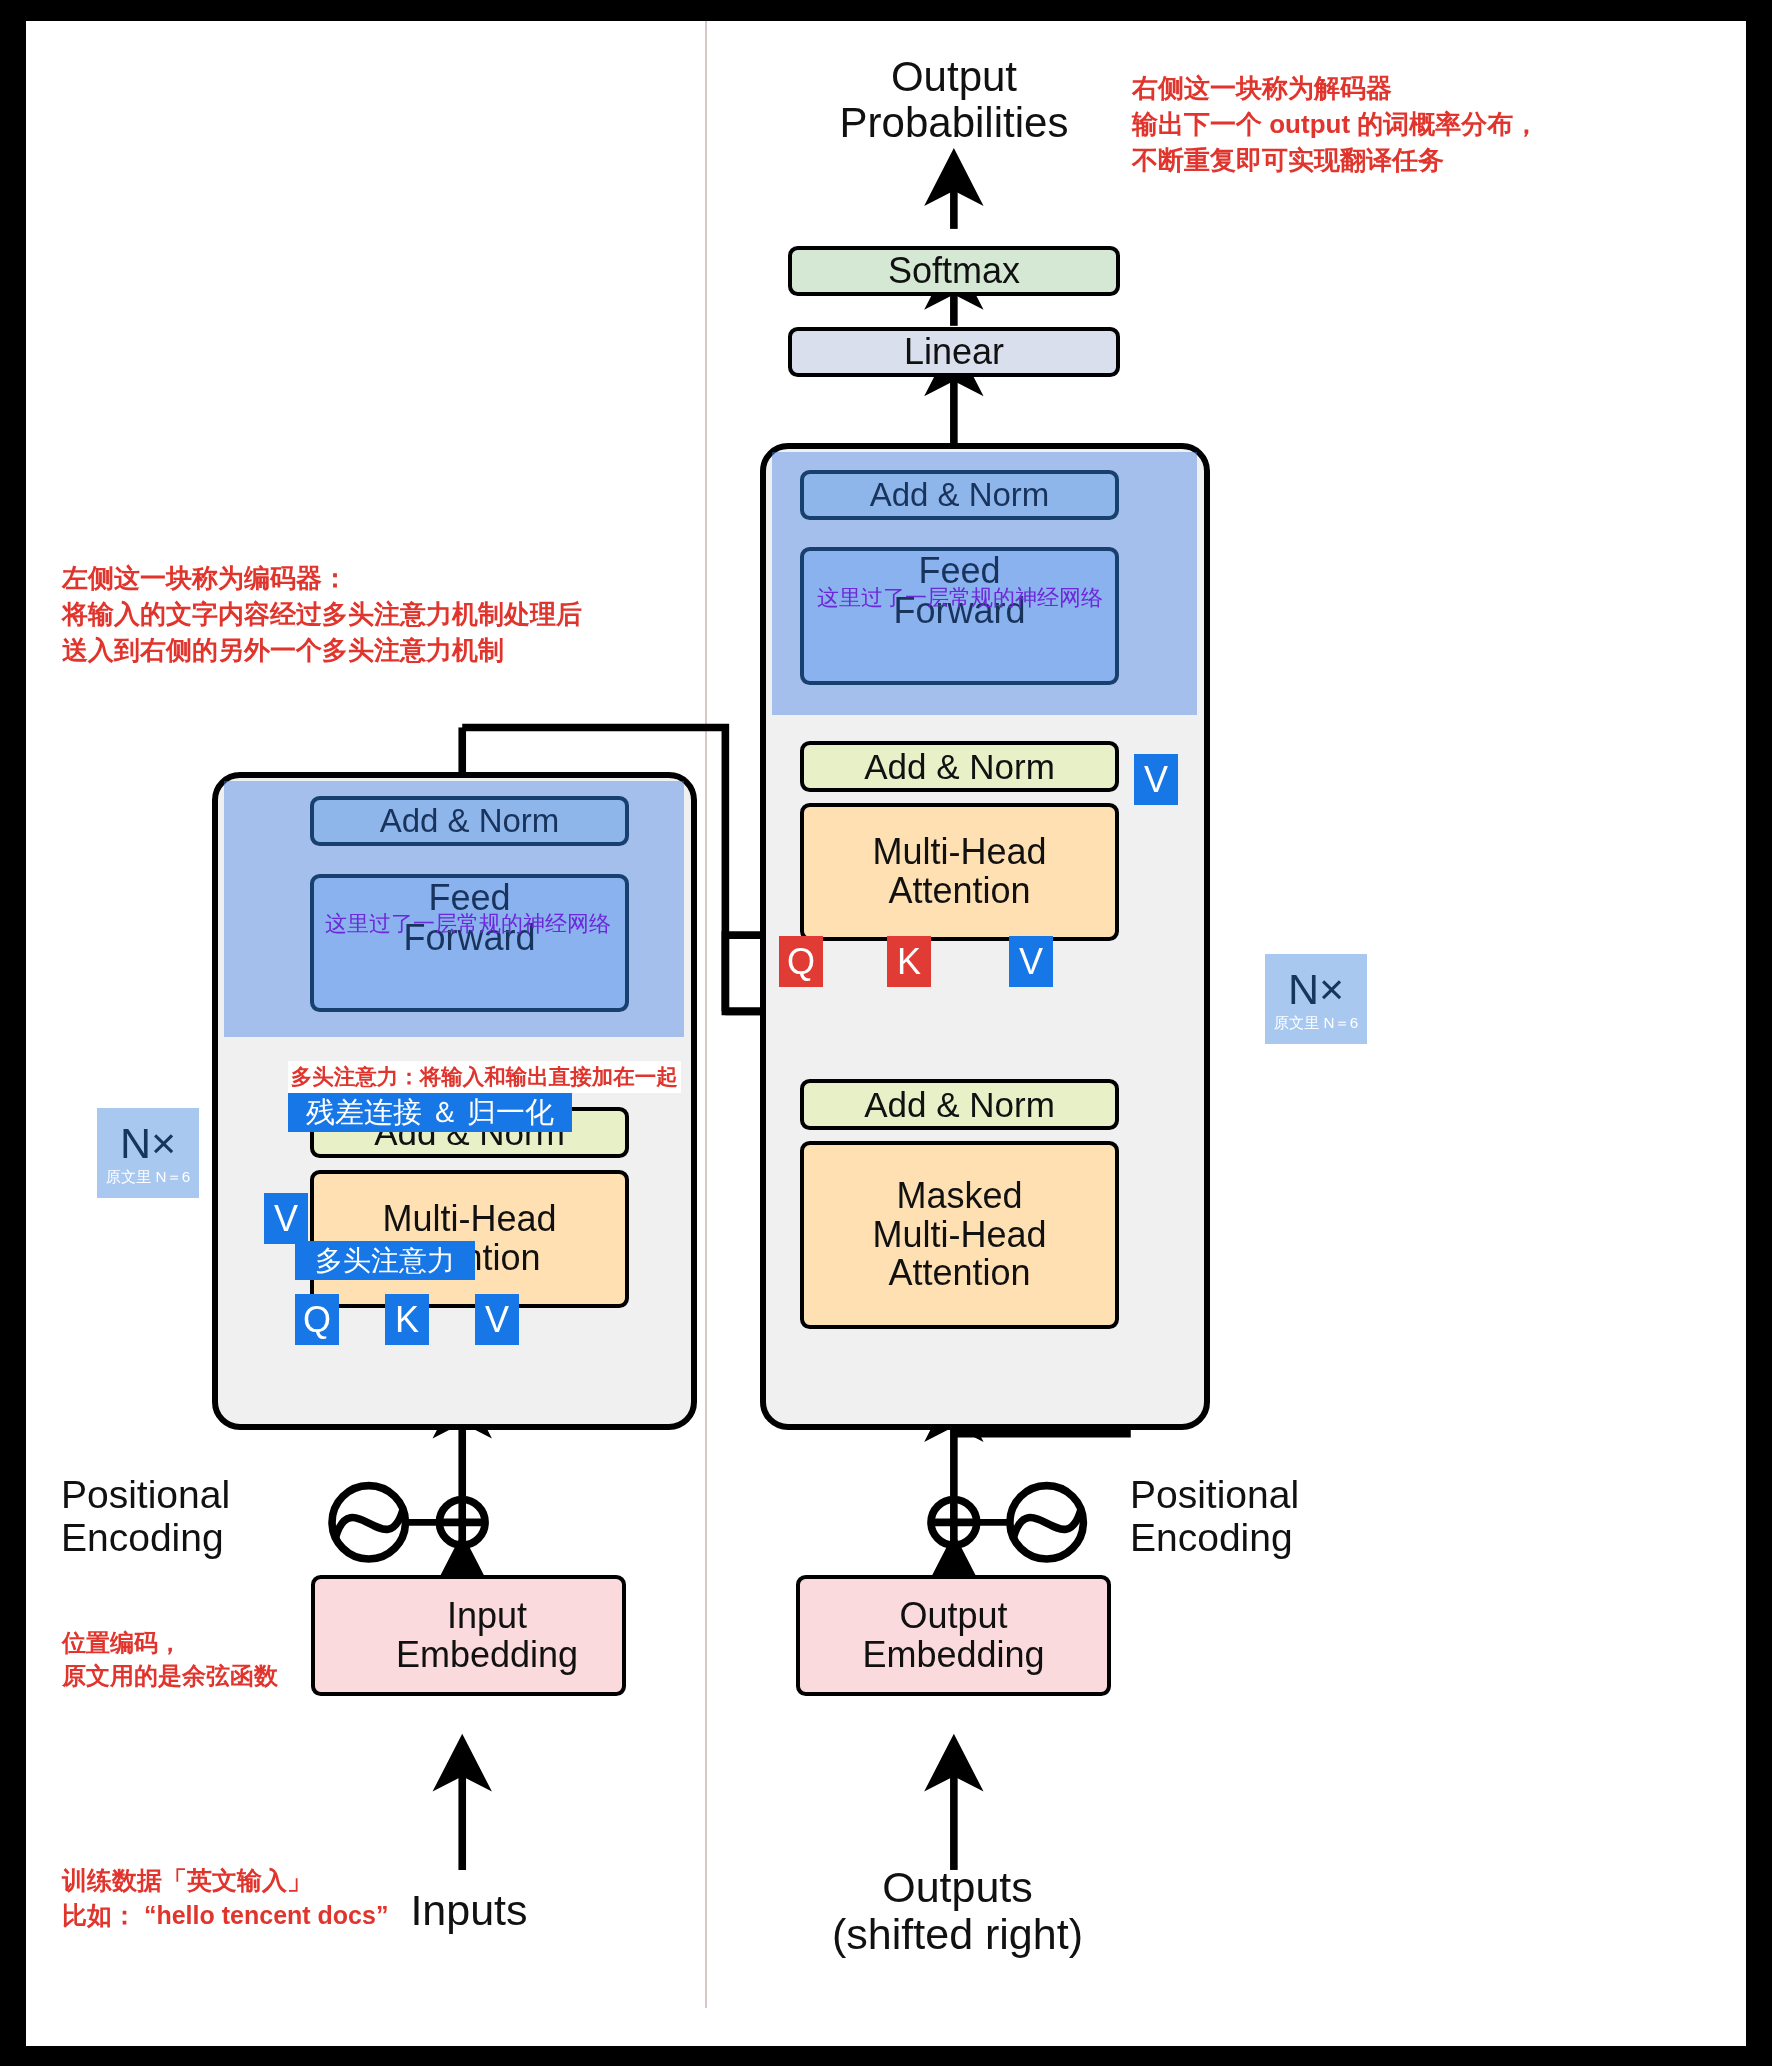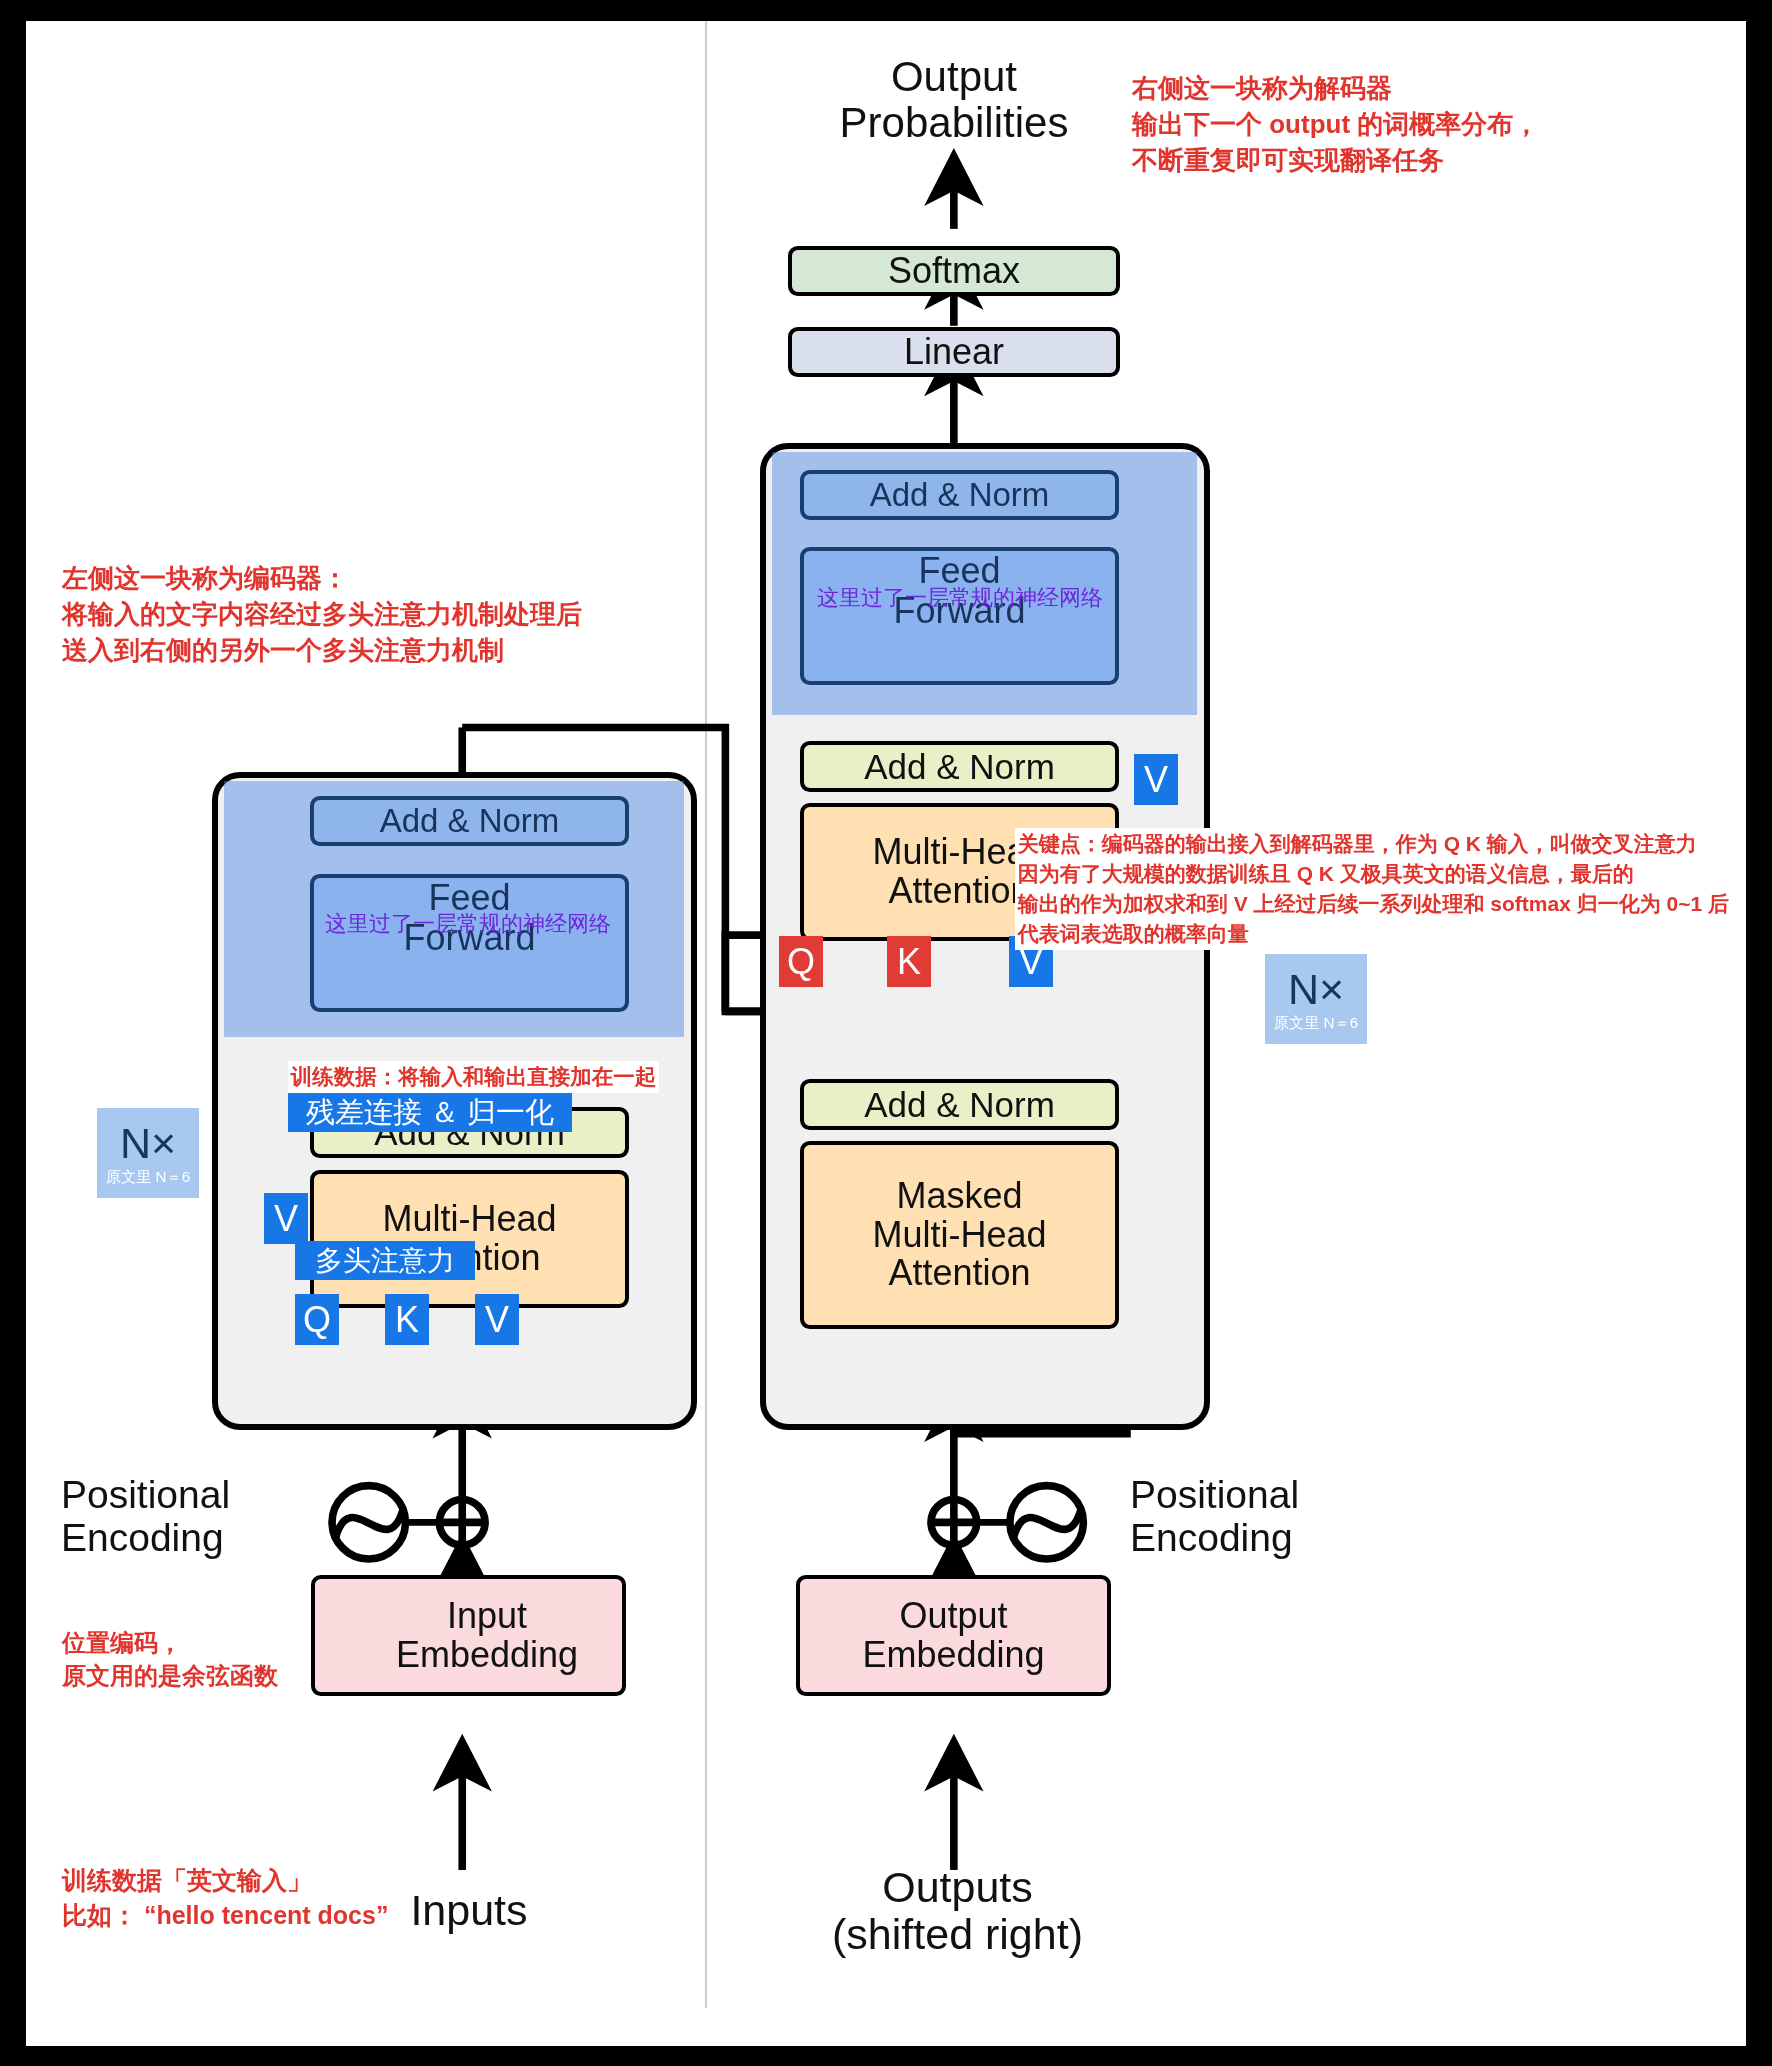--- a/index.html
+++ b/index.html
@@ -240,26 +240,22 @@
   <div class="hl" style="left:269px;top:1220px;width:180px;height:39px;font-size:28px;">多头注意力</div>
 
   <div class="anno" style="left:36px;top:540px;font-size:26px;">左侧这一块称为编码器：
 将输入的文字内容经过多头注意力机制处理后
 送入到右侧的另外一个多头注意力机制</div>
 
   <div class="anno" style="left:1106px;top:50px;font-size:26px;">右侧这一块称为解码器
 输出下一个 output 的词概率分布，
 不断重复即可实现翻译任务</div>
 
-  <div class="anno-wt" style="left:989px;top:807px;font-size:21px;padding:1.4px 2.8px;">关键点：编码器的输出接入到解码器里，作为 Q K 输入，叫做交叉注意力
-因为有了大规模的数据训练且 Q K 又极具英文的语义信息，最后的
-输出的作为加权求和到 V 上经过后续一系列处理和 softmax 归一化为 0~1 后
-代表词表选取的概率向量</div>
-
-  <div class="anno-wt" style="left:262px;top:1040px;font-size:21.5px;padding:0.7px 2.8px;">训练数据：将输入和输出直接加在一起</div>
+
+  <div class="anno-wt" style="left:262px;top:1040px;font-size:21.5px;padding:0.7px 2.8px;">多头注意力：将输入和输出直接加在一起</div>
 
   <div class="anno" style="left:36px;top:1605px;font-size:24px;">位置编码，
 原文用的是余弦函数</div>
 
   <div class="anno" style="left:36px;top:1842px;font-size:25px;">训练数据「英文输入」
 比如： “hello tencent docs”</div>
 
 
 </div>
 </div>

